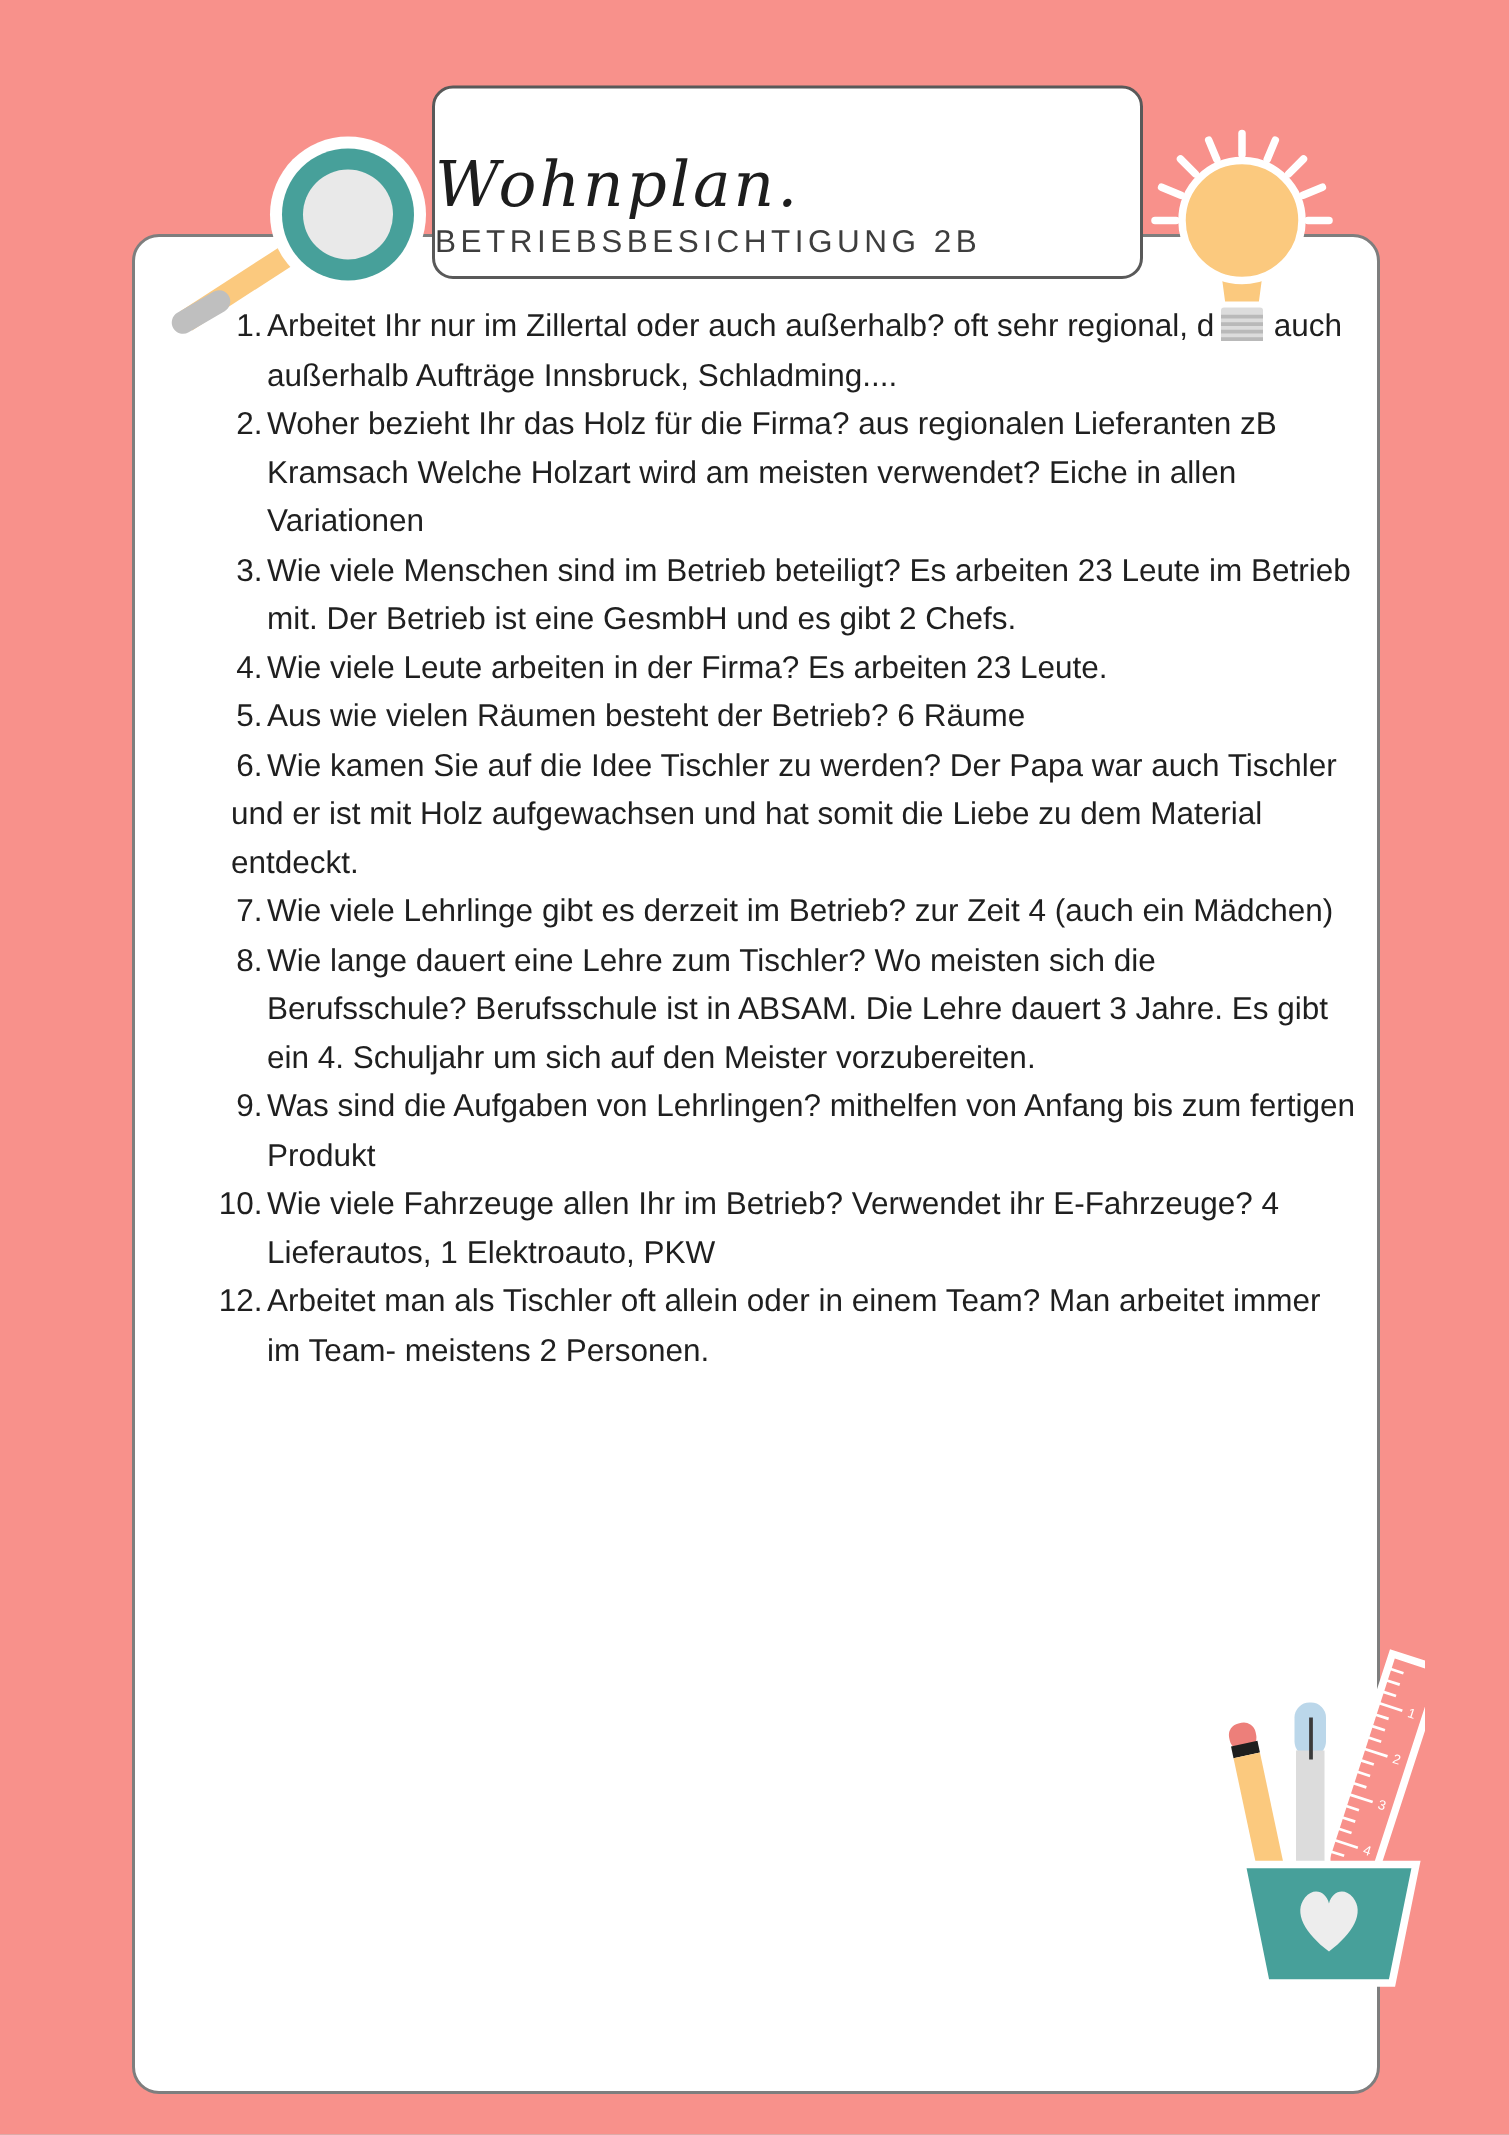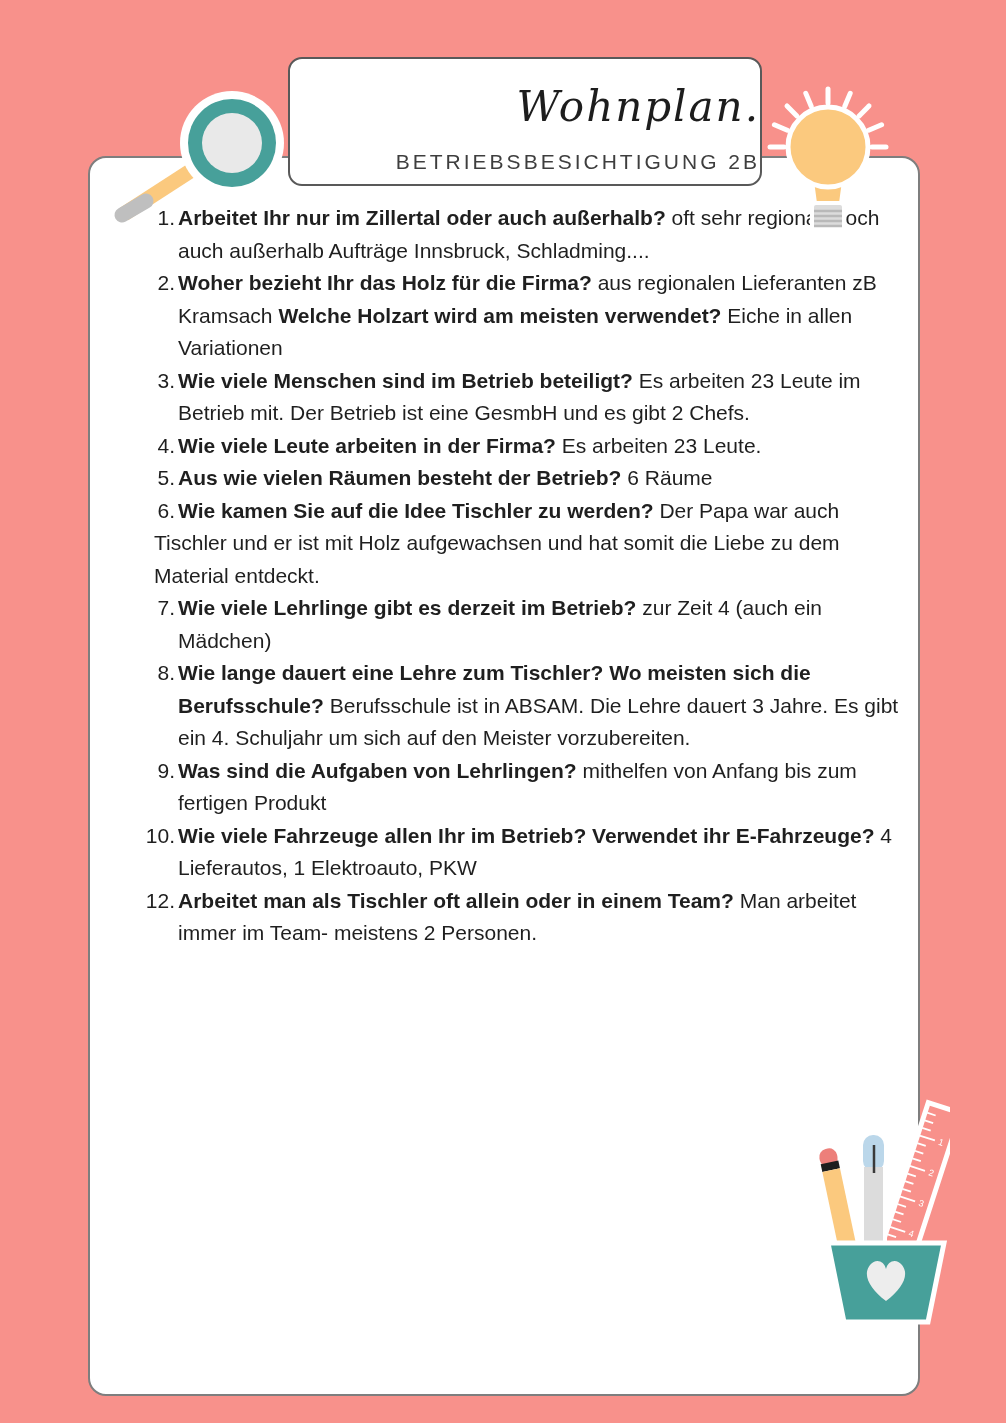--- a/index.html
+++ b/index.html
@@ -26,59 +26,59 @@
   .header-box {
     position: absolute;
     left: 288px; top: 57px;
     width: 474px; height: 129px;
     background: #fff;
     border: 2px solid var(--header-border, #595959);
     border-radius: 14px;
     z-index: 2;
     display: flex;
     flex-direction: column;
-    align-items: flex-end;
+    align-items: flex-start;
     justify-content: flex-end;
     padding-bottom: 10px;
     box-sizing: border-box;
   }
   .brand {
     font-family: "DejaVu Serif", serif;
     font-style: italic;
     font-size: 42px;
     line-height: 46px;
     color: #1d1d1d;
     letter-spacing: 2px;
   }
   .subtitle {
     font-size: 21px;
     letter-spacing: 3px;
     color: #3E3E3E;
-    margin-top: 20px;
+    margin-top: 4px;
   }
   .questions {
     position: absolute;
     left: 42px; top: 44px;
     width: 772px;
     margin: 0; padding: 0;
     list-style: none;
     font-size: 21px;
     line-height: 32.5px;
     color: var(--text, #1F1F1F);
   }
   .questions li { position: relative; padding-left: 46px; }
   .questions li .num {
     position: absolute;
     left: 0; top: 0;
     width: 43px;
     text-align: right;
     font-weight: 400;
   }
   .questions li.outdent { padding-left: 22px; text-indent: 24px; }
-  .seg.bold { font-weight: 700; }
+  .seg.bold { font-weight: 400; }
   .icon { position: absolute; z-index: 3; }
   #magnifier { left: 92px; top: 88px; width: 200px; height: 150px; }
   #lightbulb { left: 763px; top: 85px; width: 130px; height: 150px; }
   #pencilcup { left: 800px; top: 1095px; width: 150px; height: 235px; }
 </style>
 </head>
 <body>
 
 <div class="page">
 

